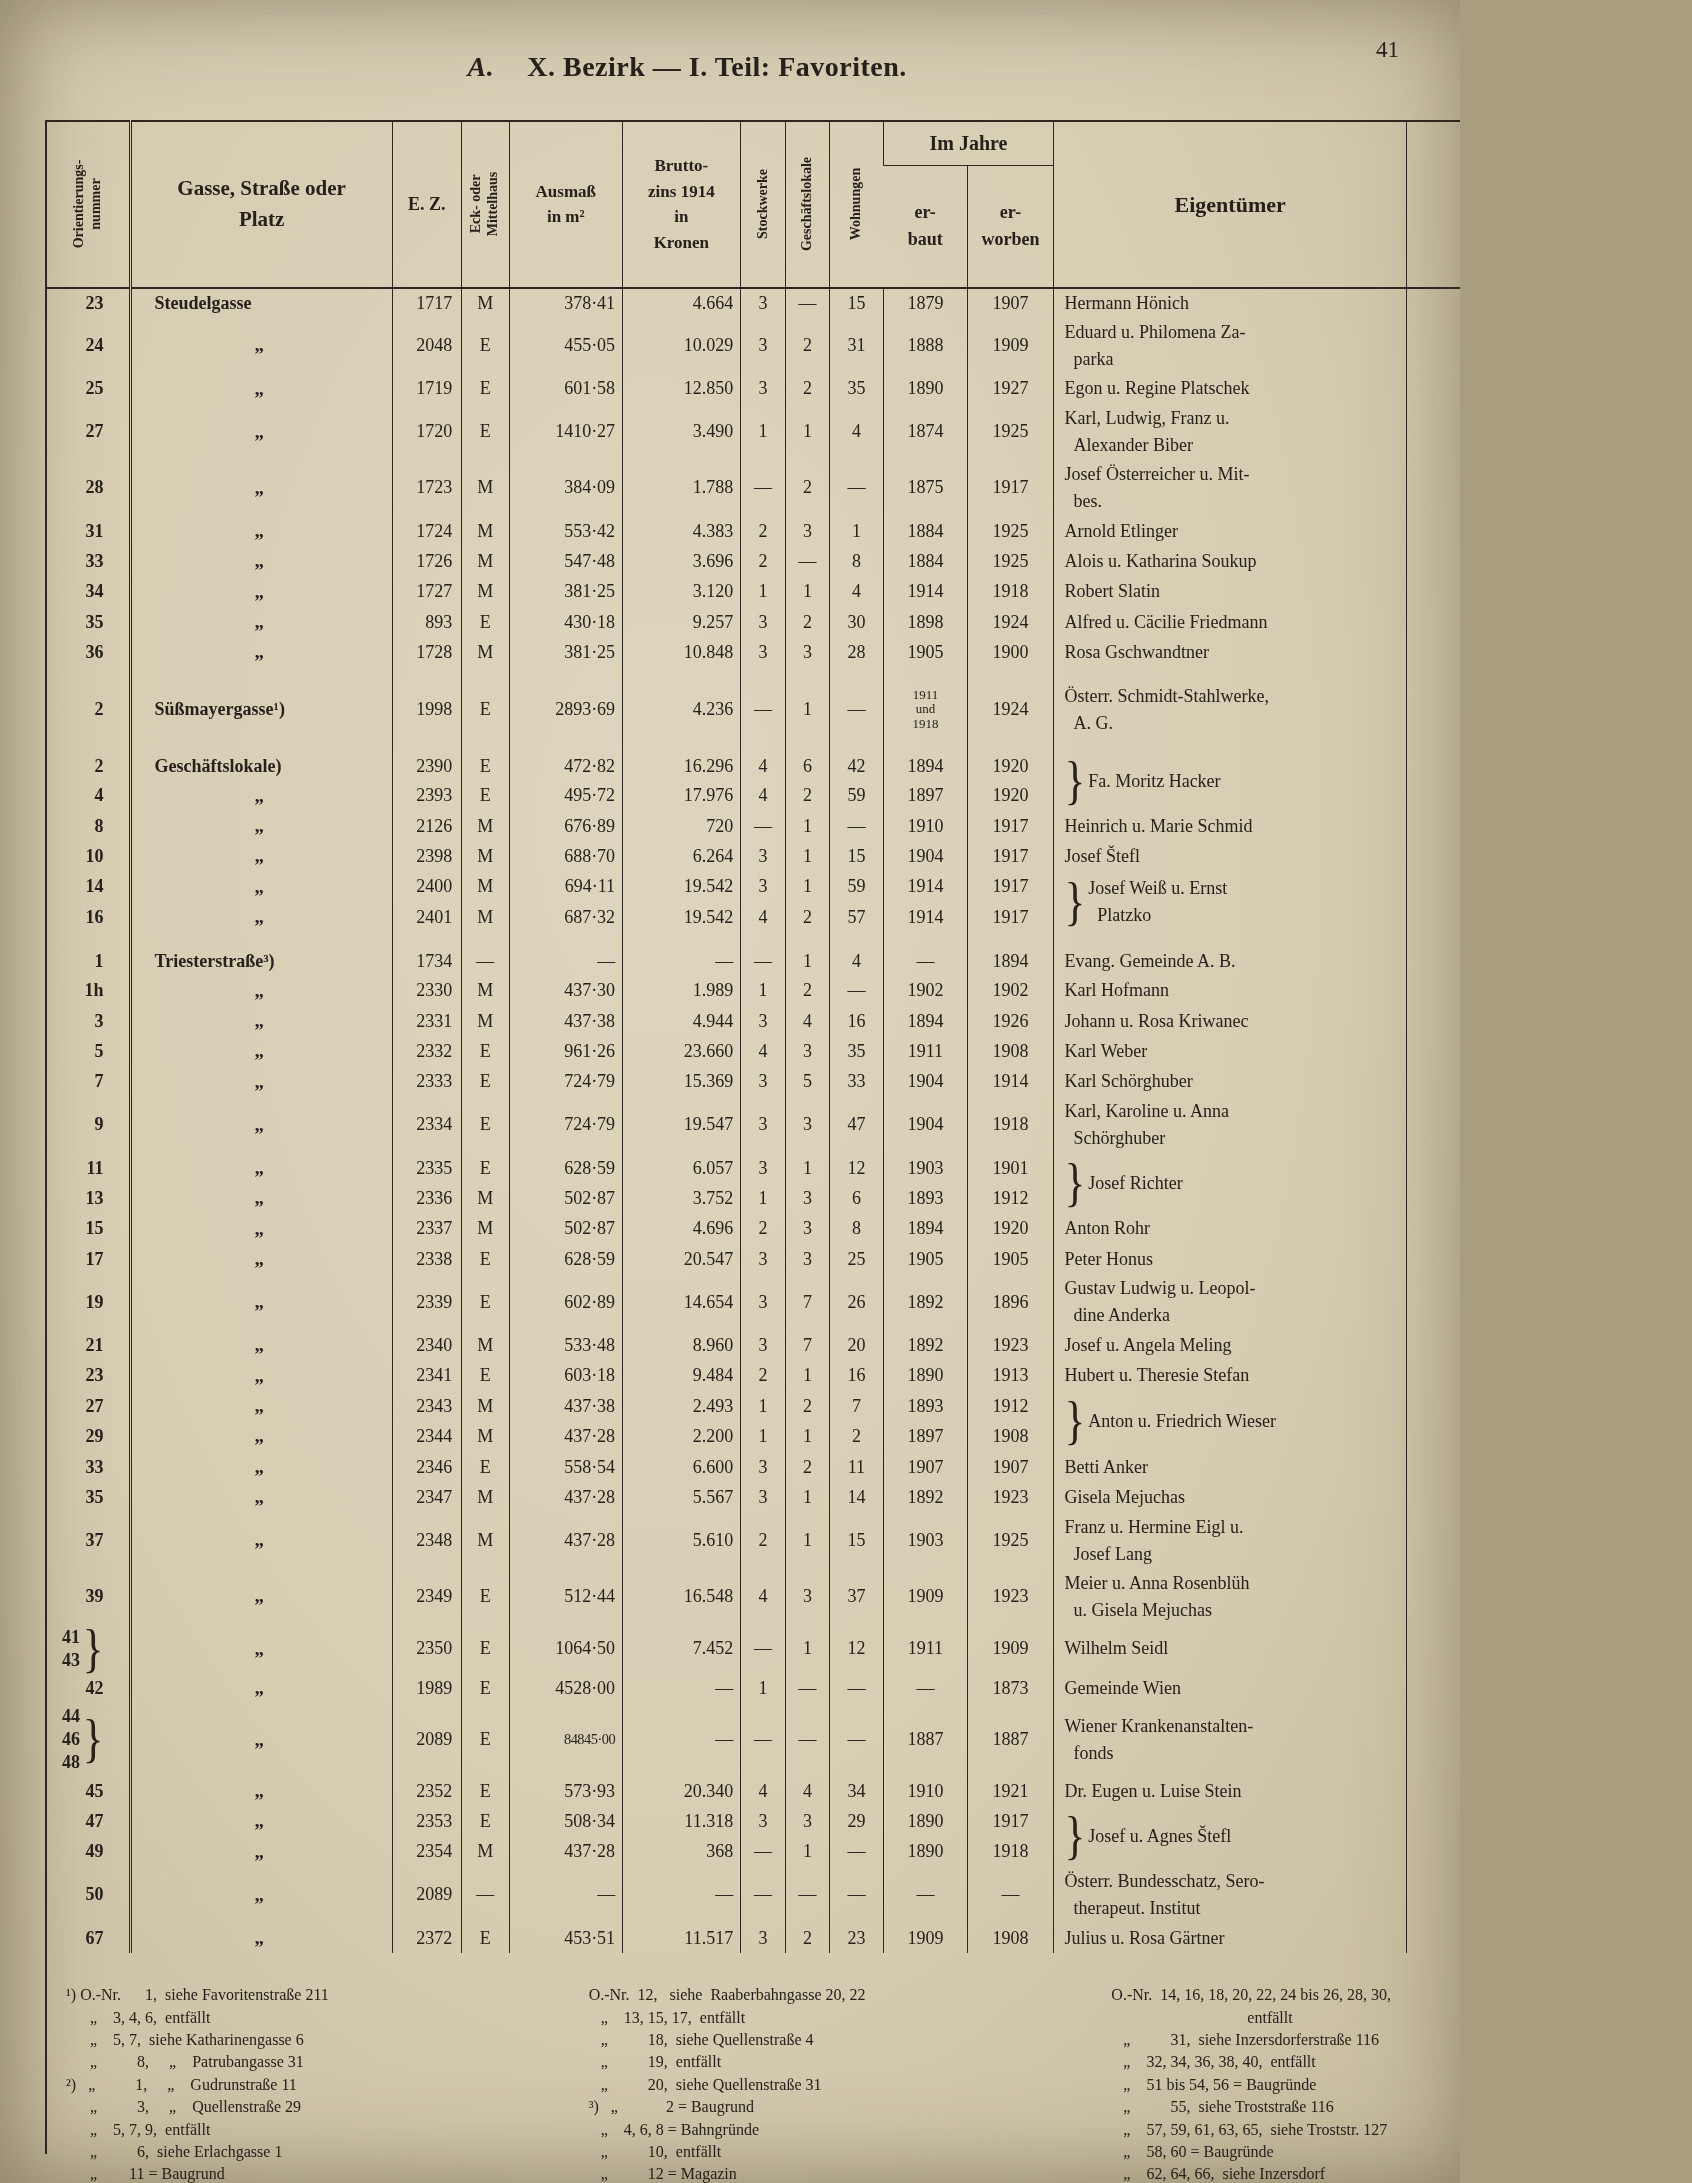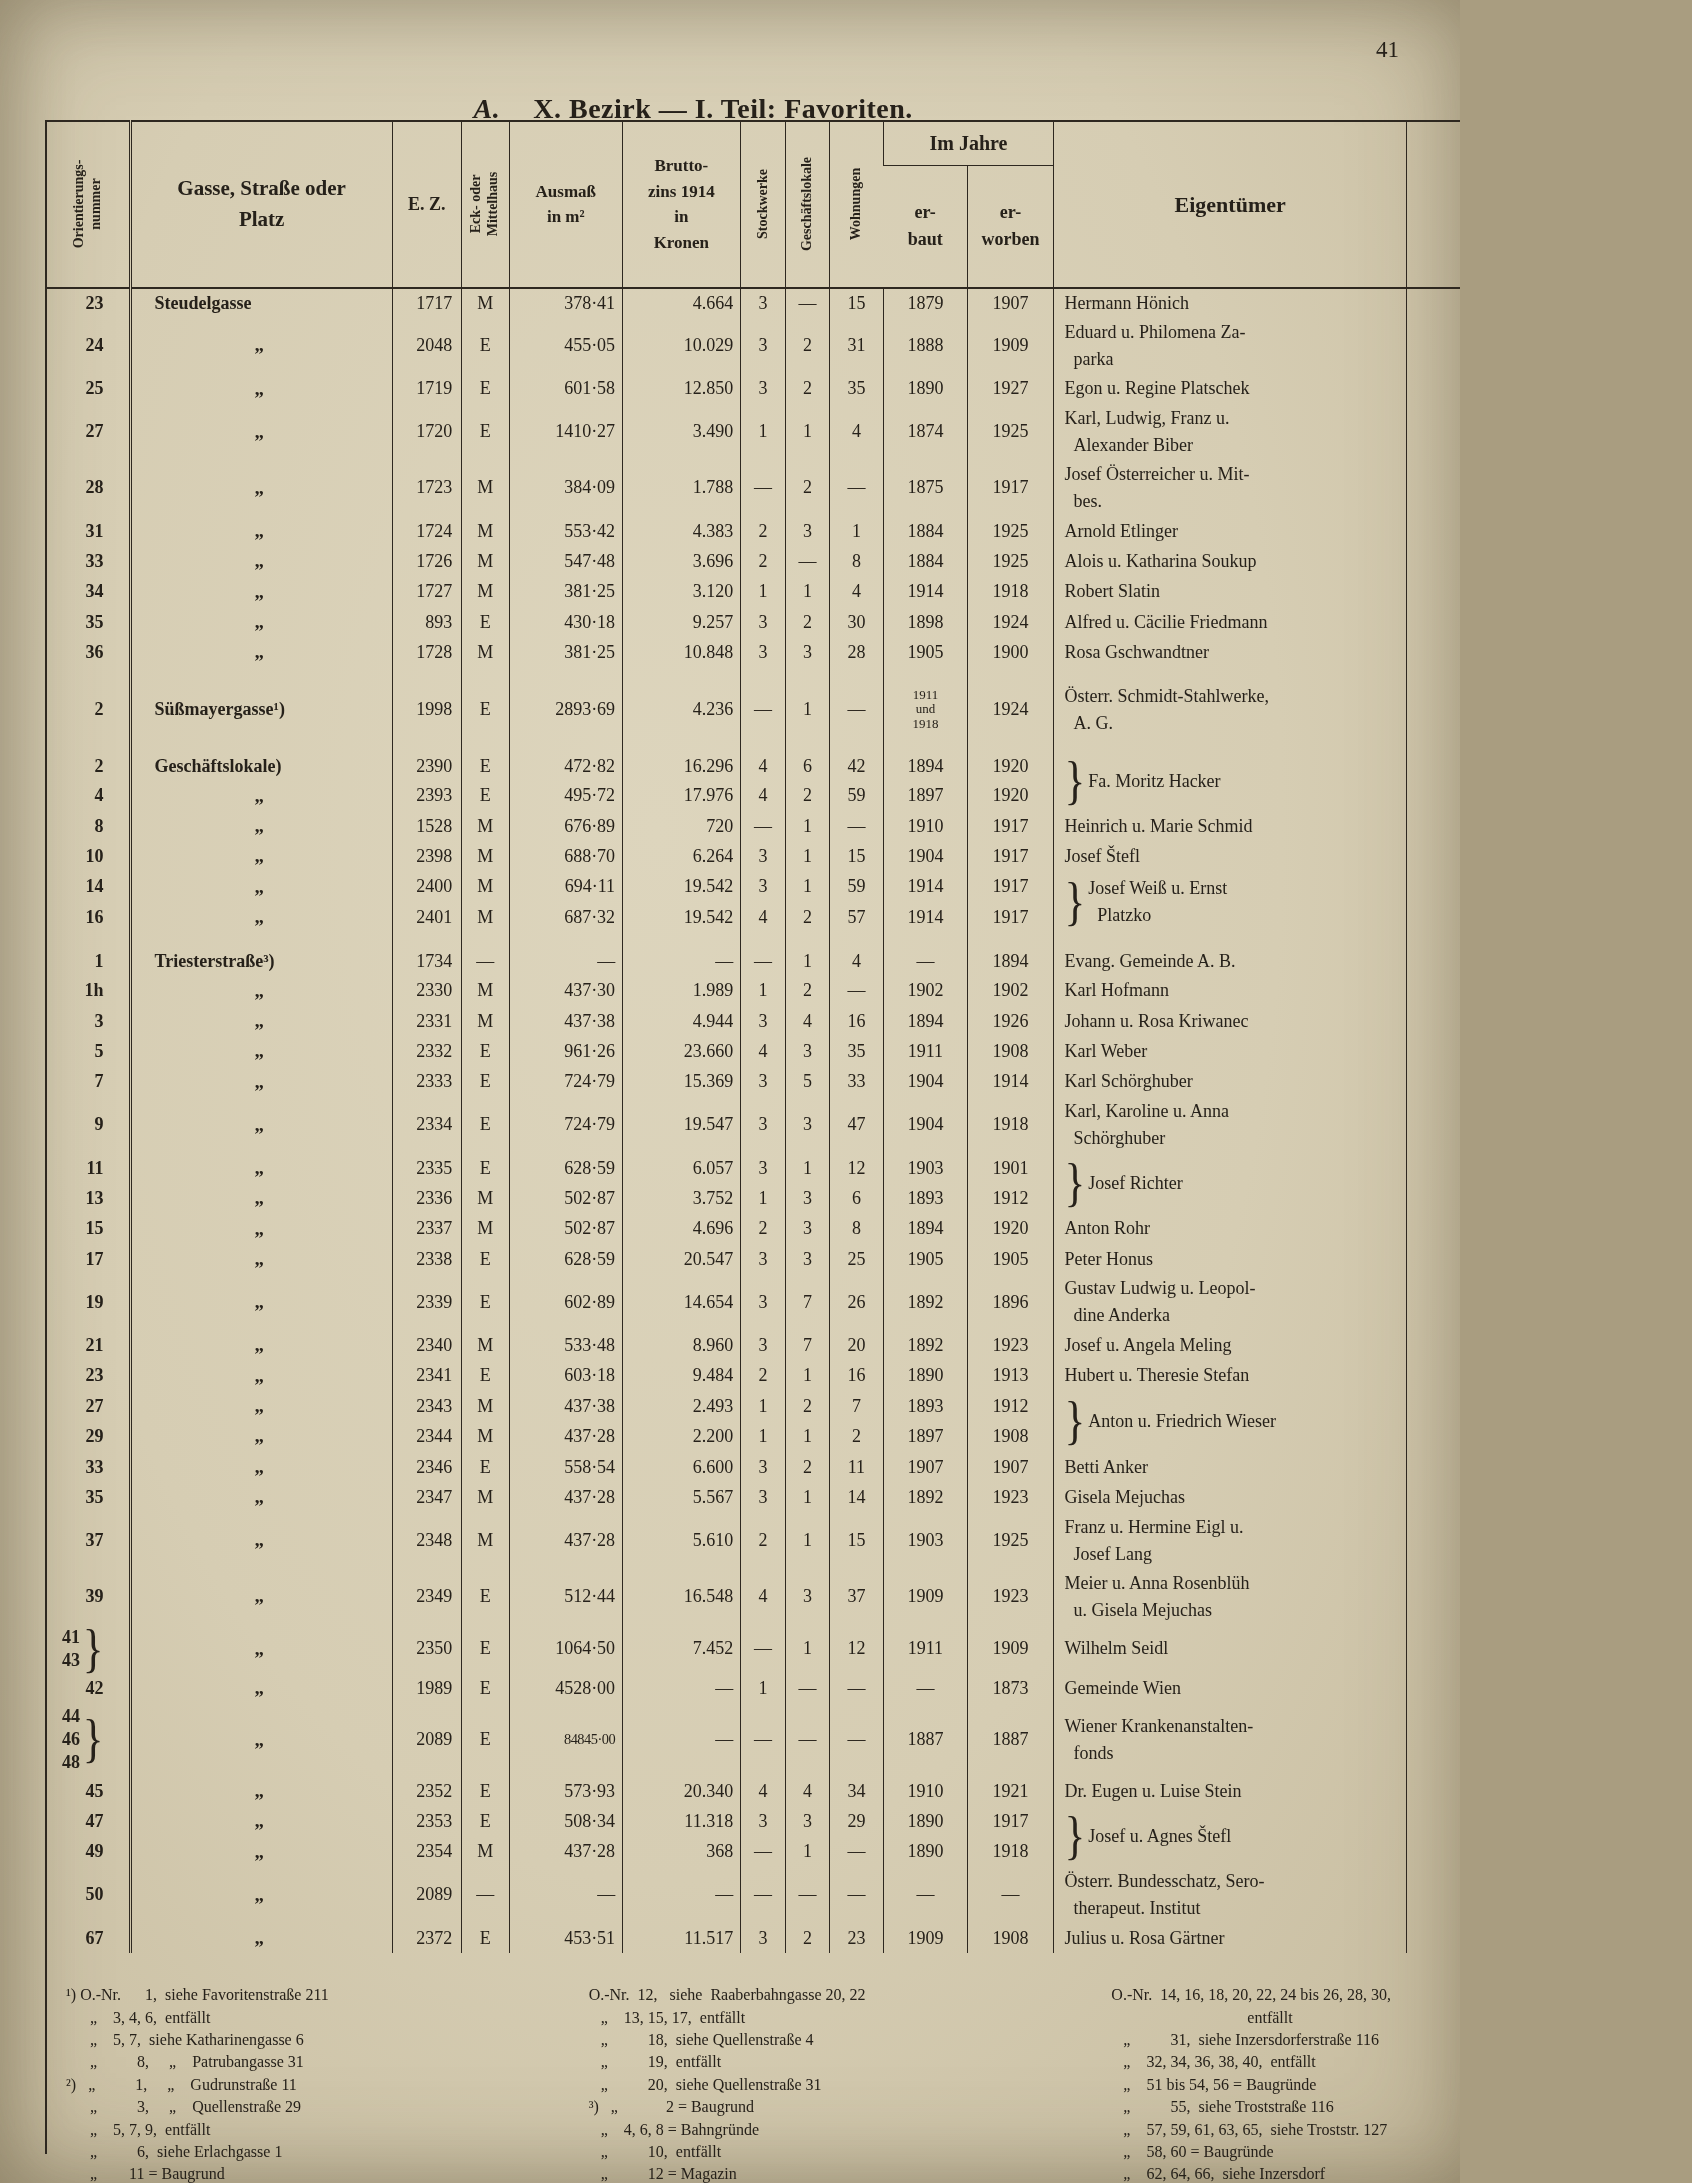--- a/index.html
+++ b/index.html
@@ -3,21 +3,21 @@
 <meta charset="utf-8">
 <style>
   html,body{margin:0;padding:0;background:#a99d80;}
   .page{
     width:1460px;height:2183px;position:relative;overflow:hidden;
     background:radial-gradient(ellipse at 45% 38%, #ddd5bd 0%, #d6cdb3 55%, #c6bb9e 100%);
     box-shadow:inset 0 0 105px rgba(80,65,40,.38), inset 19px 0 57px rgba(80,65,40,.18);
     font-family:"Liberation Serif","DejaVu Serif",serif;color:#26211a;
   }
   .pagenum{position:absolute;top:37px;right:61px;font-size:23px;}
-  .title{position:absolute;top:51px;left:7px;width:94%;text-align:center;font-size:28px;font-weight:bold;letter-spacing:0.5px;margin-top:42px;}
+  .title{position:absolute;top:51px;left:1px;width:94%;text-align:center;font-size:28px;font-weight:bold;letter-spacing:0.5px;}
   .title .sec{font-style:italic;margin-right:33px;}
   .frame{position:absolute;top:120px;left:45px;width:1587px;height:2034px;box-sizing:border-box;
          border-left:2.4px solid #2e2820;border-right:1.9px solid #2e2820;}
   table{width:100%;border-collapse:collapse;table-layout:fixed;border-top:2.4px solid #2e2820;font-size:18px;line-height:1.5;}
   th,td{border-left:1.4px solid #2e2820;}
   th:first-child,td:first-child{border-left:none;}
   thead th{font-weight:bold;text-align:center;vertical-align:middle;padding:1.9px 2.9px;}
   thead tr:last-child th, thead th[rowspan]{border-bottom:2.4px solid #2e2820;}
   th.rot{position:relative;}
   .vert{position:absolute;left:50%;top:50%;transform:translate(-50%,-50%) rotate(-90deg);
@@ -319,21 +319,21 @@
             <td class="c-st">4</td>
             <td class="c-gl">2</td>
             <td class="c-wo">59</td>
             <td class="c-erbaut">1897</td>
             <td class="c-erworben">1920</td>
             <td class="c-anm"></td>
           </tr>
           <tr>
             <td class="c-on">8</td>
             <td class="c-street ditto">„</td>
-            <td class="c-ez">1528</td>
+            <td class="c-ez">2126</td>
             <td class="c-em">M</td>
             <td class="c-area">676·89</td>
             <td class="c-rent">720</td>
             <td class="c-st">—</td>
             <td class="c-gl">1</td>
             <td class="c-wo">—</td>
             <td class="c-erbaut">1910</td>
             <td class="c-erworben">1917</td>
             <td class="c-owner">Heinrich u. Marie Schmid</td>
             <td class="c-anm"></td>

